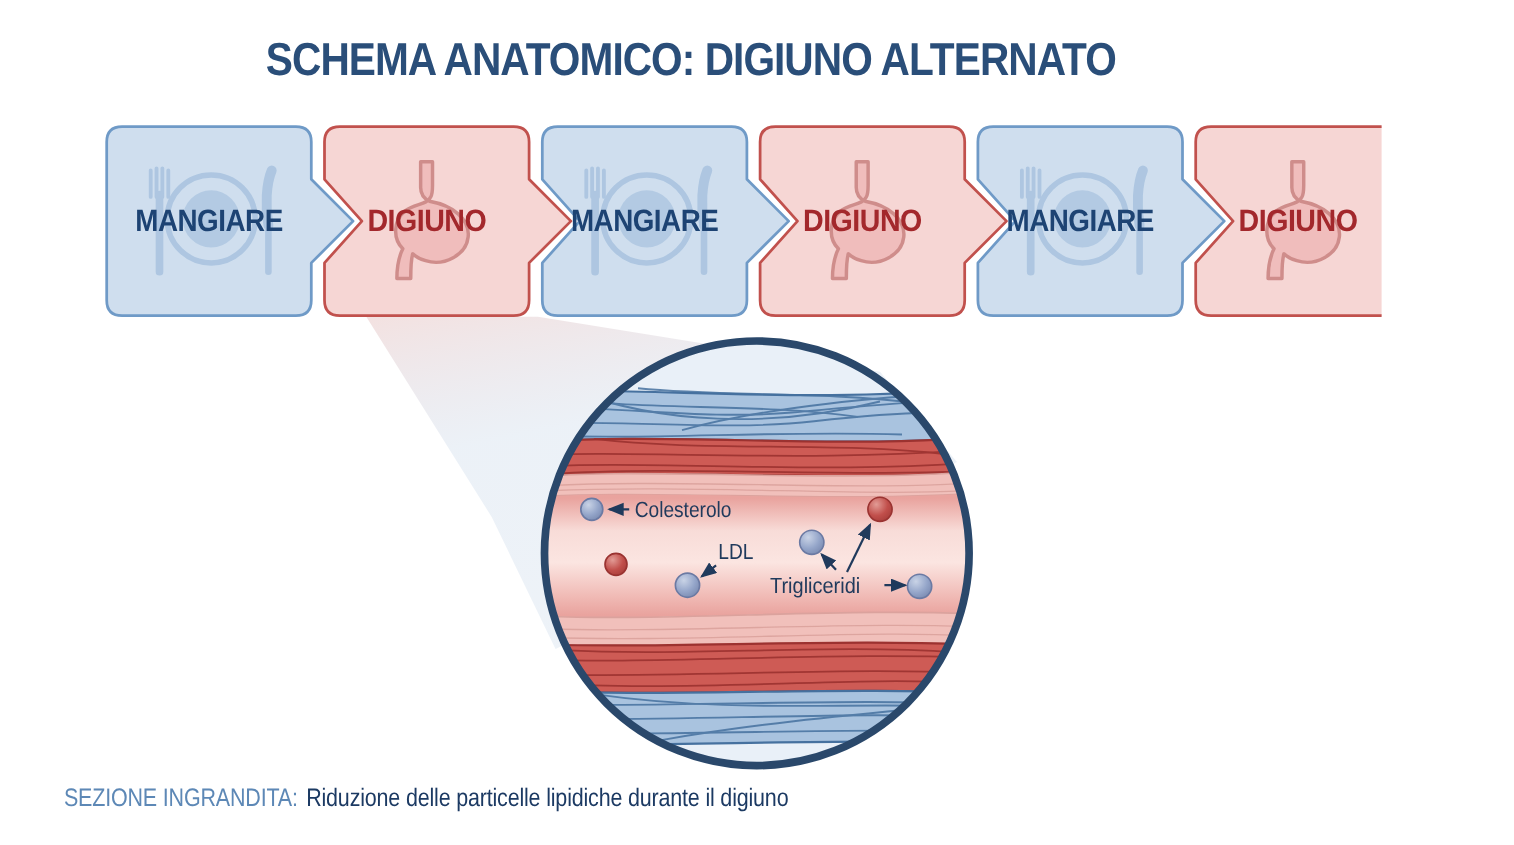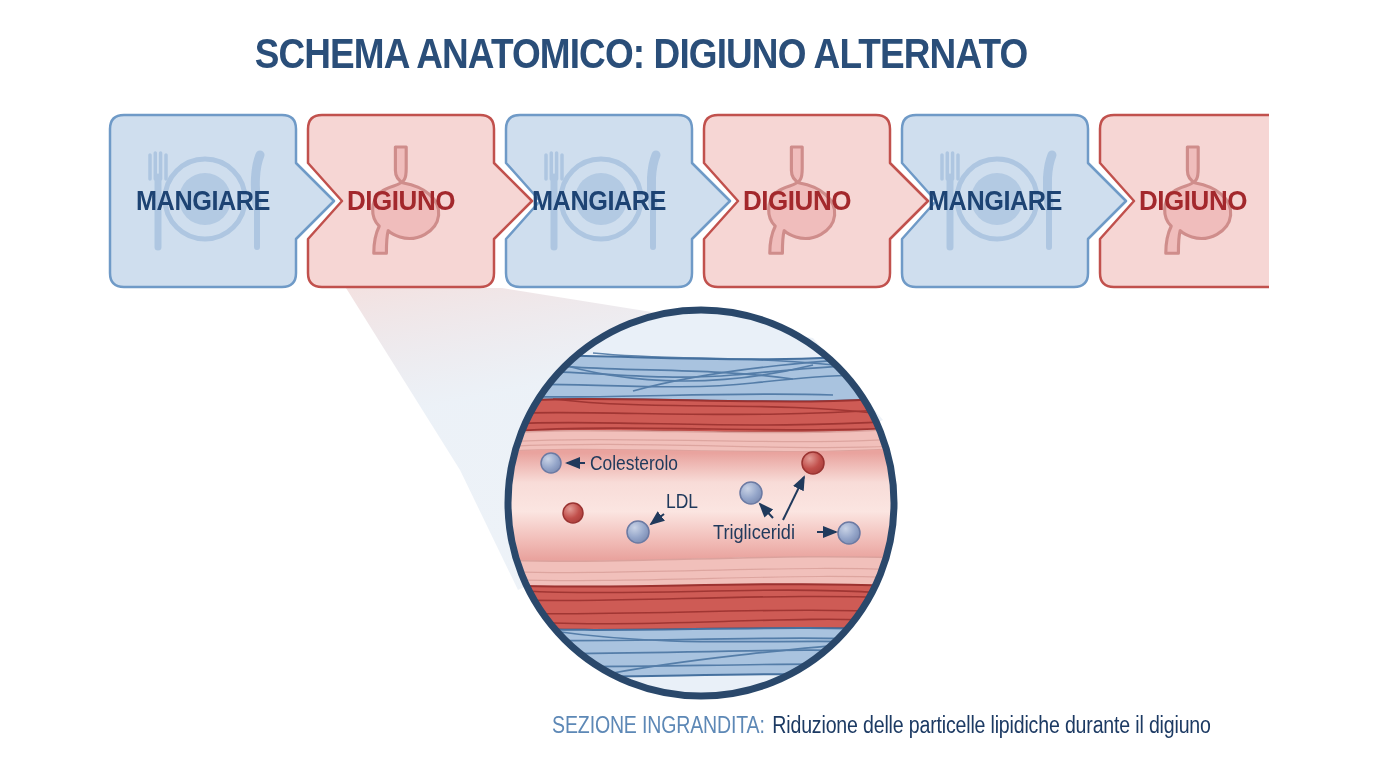--- a/index.html
+++ b/index.html
@@ -1,34 +1,34 @@
 <!DOCTYPE html>
 <html style="--title-text: #2a4e79; --eat-fill: #cfdeee; --eat-border: #6f9ac7; --eat-text: #1d4373; --eat-icon: #a6c1de; --fast-fill: #f6d6d4; --fast-border: #c1514d; --fast-text: #a3282c; --fast-icon-fill: #f0bdbc; --fast-icon-stroke: #cf8d8b; --ring: #2a486b; --circle-bg: #e9f0f8; --vessel-blue: #a9c3df; --vessel-blue-line: #46719f; --vessel-red: #ce5b55; --vessel-red-line: #9c3230; --vessel-pink: #f1c0bb; --vessel-pink-line: #dba29d; --lumen-light: #f8dcd8; --lumen-edge: #e9a39e; --sphere-blue: #94a5c9; --sphere-blue-rim: #6b7aa3; --sphere-red: #c14f4b; --sphere-red-rim: #9a3331; --label-text: #203a5c; --caption-prefix: #5d88b6; --caption-text: #1c3a63; --beam-pink: #f2dedd; --beam-blue: #dfe8f2;"><head>
 <meta charset="utf-8">
 <style>
   html,body{margin:0;padding:0;background:#fff;}
   .stage{position:relative;width:1256px;height:768px;background:#fff;overflow:hidden;
-         font-family:"Liberation Sans",sans-serif;margin-left:13px;}
+         font-family:"Liberation Sans",sans-serif;}
   .layer{position:absolute;pointer-events:none;}
 
   
   .title-wrap{position:absolute;top:30px;left:0;width:100%;text-align:center;}
   .title{display:inline-block;margin:0;font-weight:bold;font-size:42px;letter-spacing:-1px;
          color:var(--title-text);transform:scaleX(.88);transform-origin:center;white-space:nowrap;}
 
   
   .phase-label{font-family:"Liberation Sans",sans-serif;font-weight:bold;font-size:28px;letter-spacing:-.5px;}
   .phase-label.eat{fill:var(--eat-text);}
   .phase-label.fast{fill:var(--fast-text);}
 
   
   .mag-label{font-family:"Liberation Sans",sans-serif;font-size:20px;fill:var(--label-text);}
 
   
-  .caption-wrap{position:absolute;top:712px;left:0;width:100%;text-align:right;}
+  .caption-wrap{position:absolute;top:712px;left:0;width:100%;text-align:left;}
   .caption{display:inline-block;transform:scaleX(.85);transform-origin:center;white-space:nowrap;
            font-size:23px;letter-spacing:-.2px;}
   .cap-prefix{color:var(--caption-prefix);}
   .cap-text{color:var(--caption-text);margin-left:9px;}
 </style>
 </head>
 <body>
 
 <div class="stage">
 

